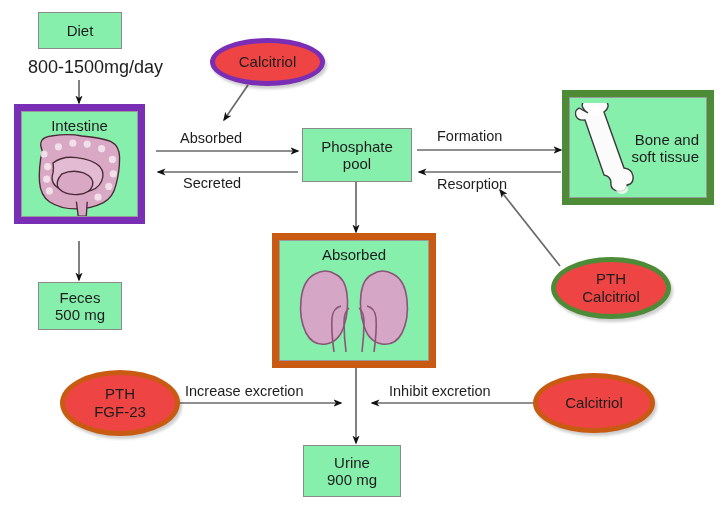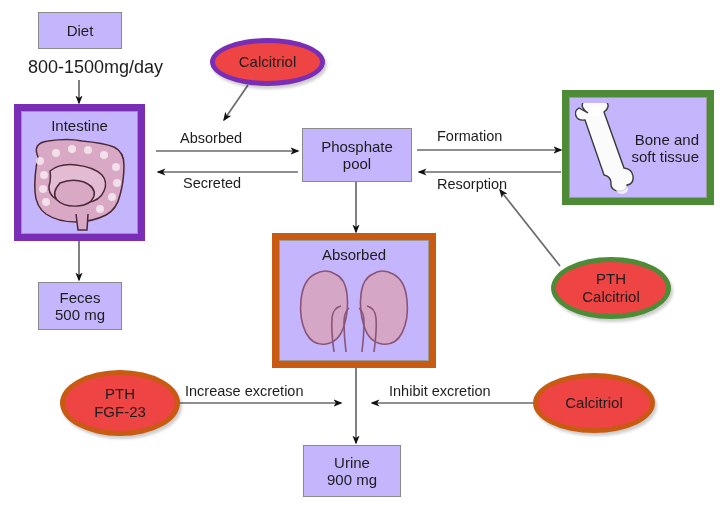--- a/index.html
+++ b/index.html
@@ -1,19 +1,19 @@
 <!DOCTYPE html>
 <html><head>
 <meta charset="utf-8">
 <style>
   html,body{margin:0;padding:0;background:#ffffff;}
   body{font-family:"Liberation Sans",sans-serif;}
   #stage{position:relative;width:723px;height:519px;background:#ffffff;overflow:hidden;}
 
-  .box{position:absolute;background:#c4b5fd;border:1px solid #8a8a8a;
+  .box{position:absolute;background:#86efac;border:1px solid #8a8a8a;
        box-sizing:border-box;display:flex;flex-direction:column;
        align-items:center;justify-content:center;color:#1d1d1d;
        font-size:15px;line-height:1.15;text-align:center;}
   .box.thick{border-width:7px;border-style:solid;}
   .box.purple{border-color:#7A2EB5;}
   .box.green{border-color:#4D8B37;}
   .box.orange{border-color:#C85A11;}
   .inner-line{position:absolute;inset:0;border:1px solid #9a9a9a;pointer-events:none;}
 
   .ellipse{position:absolute;background:#ef4444;border-radius:50%;
@@ -67,21 +67,21 @@
 
       <line x1="535" y1="403" x2="372" y2="403" marker-end="url(#ah)"></line>
     </g>
   </svg>
 
   <div class="box" style="left:38px;top:12px;width:84px;height:37px;">
     <span>Diet</span>
   </div>
   <div class="lbl serif" style="left:28px;top:57px;">800-1500mg/day</div>
 
-  <div class="box thick purple" style="left:14px;top:104px;width:131px;height:137px;padding:0;">
+  <div class="box thick purple" style="left:14px;top:104px;width:131px;height:120px;padding:0;">
     <div class="inner-line"></div>
     <div class="organ-title">Intestine</div>
     <svg width="108" height="100" viewBox="0 0 108 100" style="margin-top:16px">
       <g stroke="#4a2a38" stroke-width="1.5" fill="#D8A8C4">
         <path d="M12,26 q-6,-14 10,-16 q20,-3 34,0 q22,2 32,6 q10,5 10,18 q0,16 -4,30 q-3,14 -14,20 q-14,7 -30,7 q-18,0 -30,-8 q-10,-7 -11,-22 q-1,-16 3,-35 Z"></path>
         <path d="M24,40 q10,-8 26,-6 q18,2 26,10 q6,7 2,16 q-4,10 -18,12 q-16,3 -28,-3 q-12,-6 -8,-18 q1,-6 0,-11 Z" fill="#E3BCD4"></path>
         <path d="M34,52 q12,-5 24,-1 q12,5 10,14 q-3,9 -16,10 q-14,1 -21,-6 q-6,-7 3,-17 Z" fill="#D8A8C4"></path>
         <path d="M50,83 l2,16 l9,0 l1,-16" fill="#D8A8C4"></path>
       </g>
       <g fill="#f6e9f1" opacity=".85">

